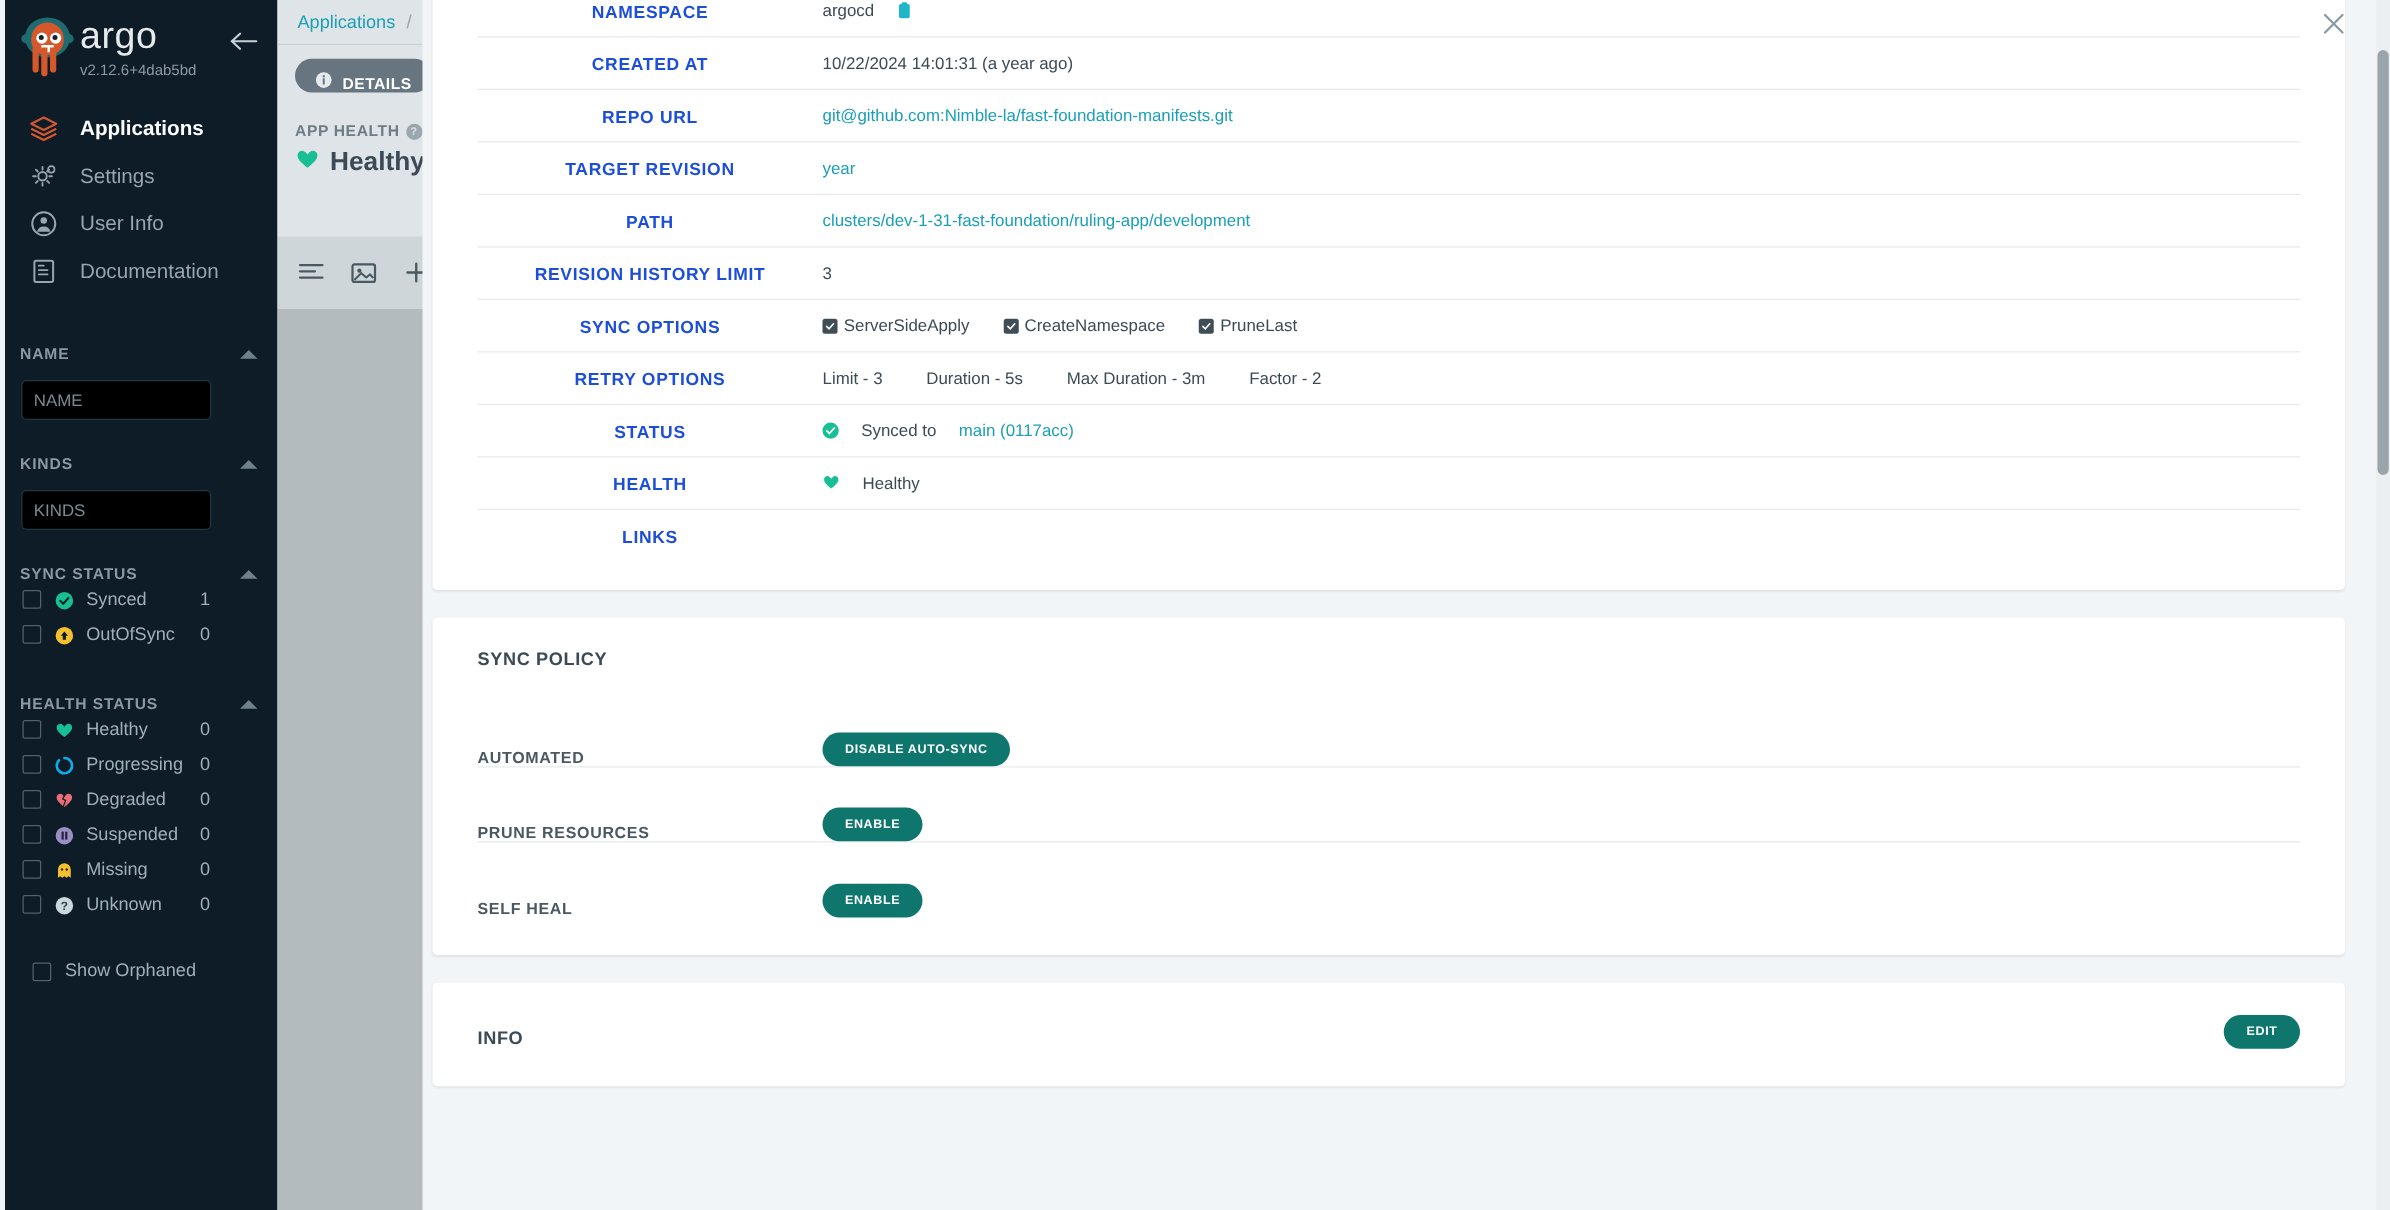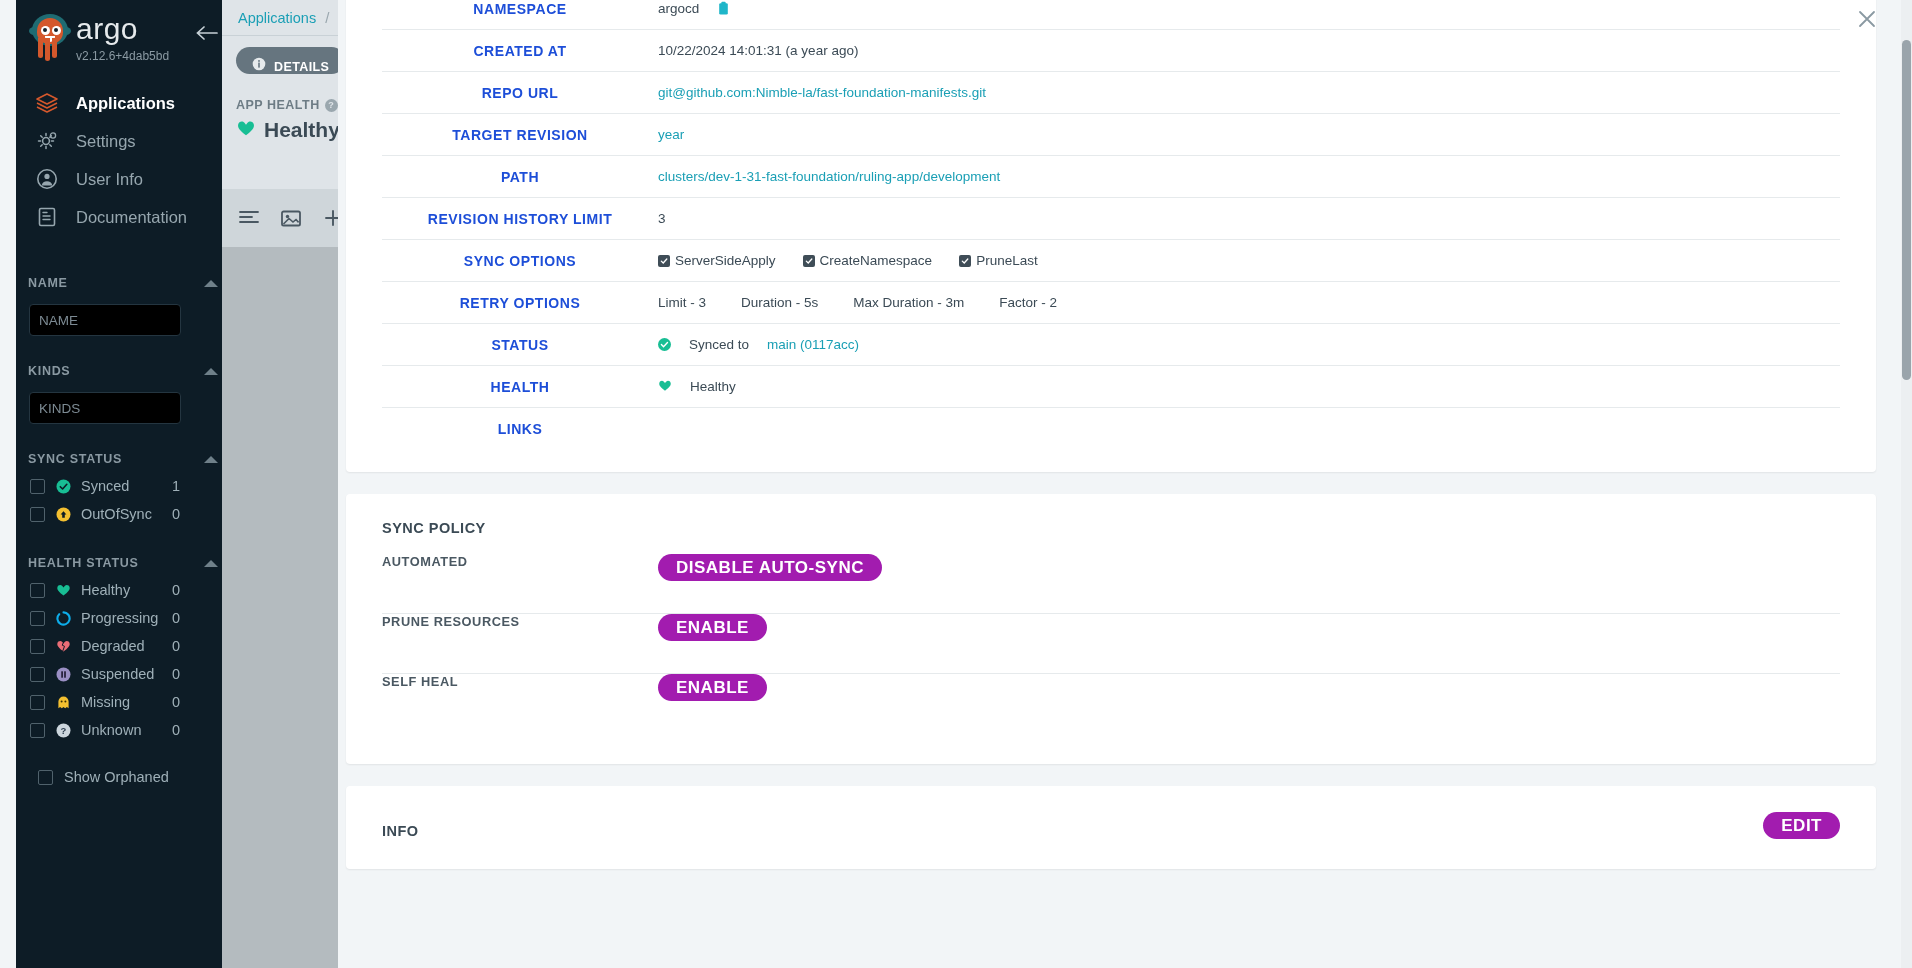--- a/index.html
+++ b/index.html
@@ -6,21 +6,21 @@
   html, body {
     width: 1912px; height: 968px;
     font-family: "Liberation Sans", sans-serif;
     overflow: hidden;
     background: #f2f5f7;
   }
   #app { position: relative; width: 1912px; height: 968px; }
 
   
   .sidebar {
-    position: absolute; left: 16px; top: 0;
+    position: absolute; left: 4px; top: 0;
     width: 222px; height: 968px;
     background: #0d1c26;
     color: #b5c2c9;
     overflow: hidden;
   }
   .sb-brand { position: relative; height: 78px; }
   .octo {
     position: absolute; left: 12px; top: 14px;
     width: 44px; height: 48px;
   }
@@ -88,21 +88,21 @@
       border-bottom: 7px solid #6f8089; cursor:pointer; }
   .filter-input {
     display:block; margin: 8px 13px 0 13px; width: 152px; height: 32px;
     background:#000; border:1px solid #243540; border-radius:4px;
     color:#b5c2c9; font-size:13.5px; padding: 0 9px;
     font-family:"Liberation Sans", sans-serif;
   }
   .filter-input::placeholder { color:#7d8b94; }
   .fgap { height: 22px; }
   .frow {
-    display:flex; align-items:center; height:28px; padding-left: 14px; gap:10px;
+    display:flex; align-items:flex-start; height:28px; padding-left: 14px; gap:10px;
     cursor:pointer;
   }
   .cbox {
     width:15px; height:15px; border:1.5px solid #50626c; border-radius:2px;
     background:transparent; flex:none;
   }
   .frow .sico { width:16px; height:16px; flex:none; display:flex; align-items:center; justify-content:center;}
   .frow .flabel { font-size:14.5px; color:#9fb0b8; flex:1; }
   .frow .fcount { font-size:14.5px; color:#9fb0b8; margin-right: 58px; }
   .orphan-row { display:flex; align-items:center; gap:11px; padding-left:22px; height:30px; margin-top:18px; cursor:pointer;}
@@ -194,26 +194,26 @@
   .sync-opt { display:inline-flex; align-items:center; gap:5px; margin-right:9px; font-size:13.5px; }
   .chk {
     width:12px; height:12px; background:#3f4d57; border-radius:2px;
     display:flex; align-items:center; justify-content:center;
   }
   .chk svg { display:block; }
   .retry-item { margin-right:17px; font-size:13.5px; }
   .ok-circle { width:13px;height:13px;border-radius:50%;background:#18be94;
      display:flex;align-items:center;justify-content:center; flex:none;}
 
-  .policy-row { display:flex; align-items:flex-start; min-height:60px; border-bottom:1px solid #e6eaec; }
+  .policy-row { display:flex; align-items:flex-end; min-height:60px; border-bottom:1px solid #e6eaec; }
   .policy-row:last-child { border-bottom:none; }
   .policy-row .k { width:276px; flex:none; font-size:12.8px; font-weight:700; color:#4a5862; letter-spacing:.55px; }
   .btn {
-    background:#a21caf; color:#fff; border:none; border-radius:15px;
-    height:27px; padding:0 18px; font-size:17px; font-weight:700; letter-spacing:.5px;
+    background:#0f766e; color:#fff; border:none; border-radius:15px;
+    height:27px; padding:0 18px; font-size:10px; font-weight:700; letter-spacing:.5px;
     cursor:pointer; font-family:"Liberation Sans", sans-serif;
   }
   .info-head { display:flex; align-items:flex-end; justify-content:space-between; }
 
   .scrollbar-v {
     position:absolute; right:1px; top:40px; width:9px; height:340px;
     background:#9aa4ab; border-radius:5px;
   }
   .scrollbar-track {
     position:absolute; right:0px; top:0; width:11px; bottom:0; background:#eceff1;

